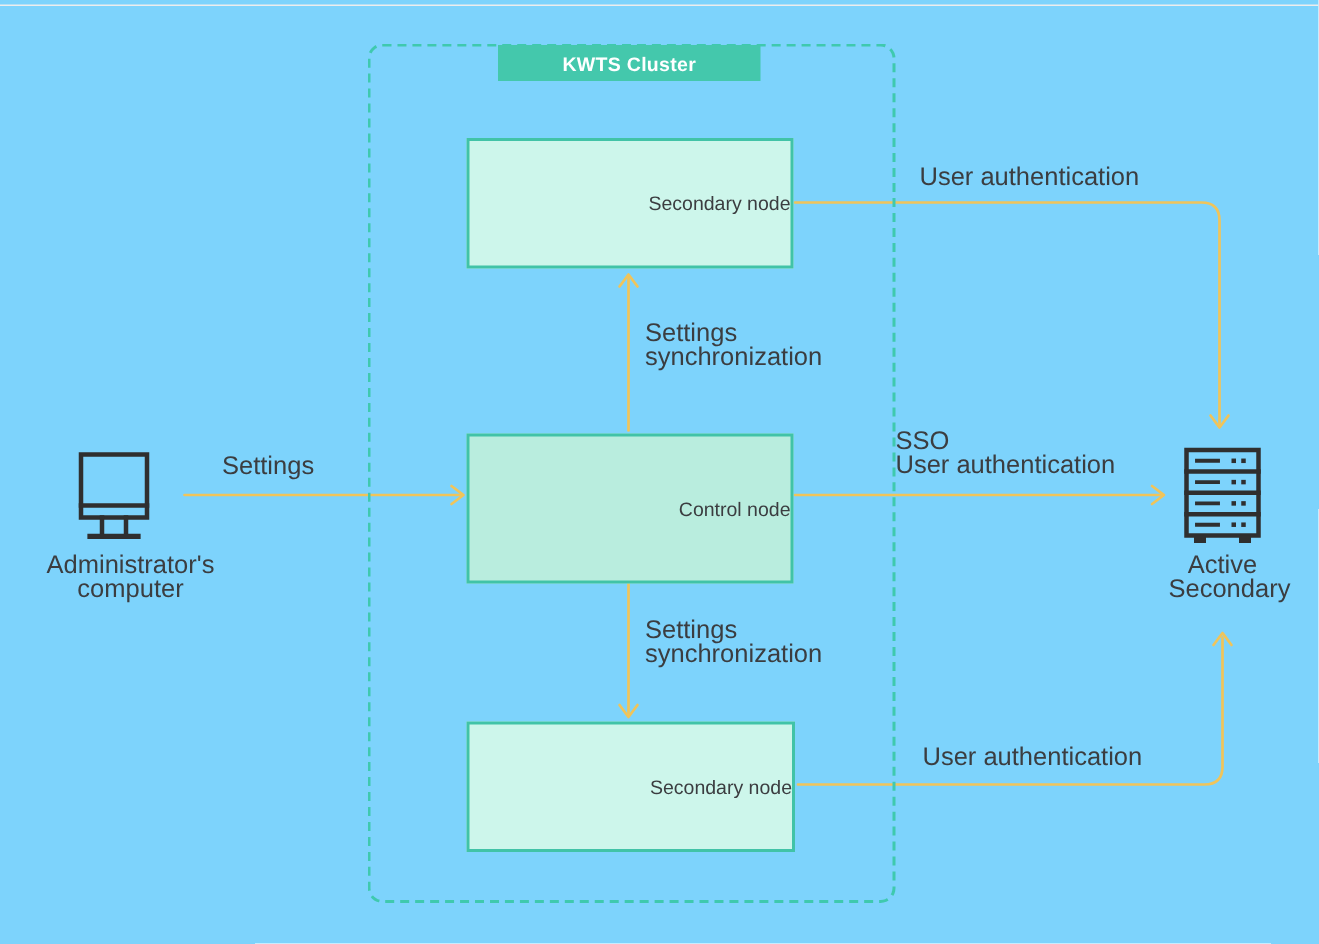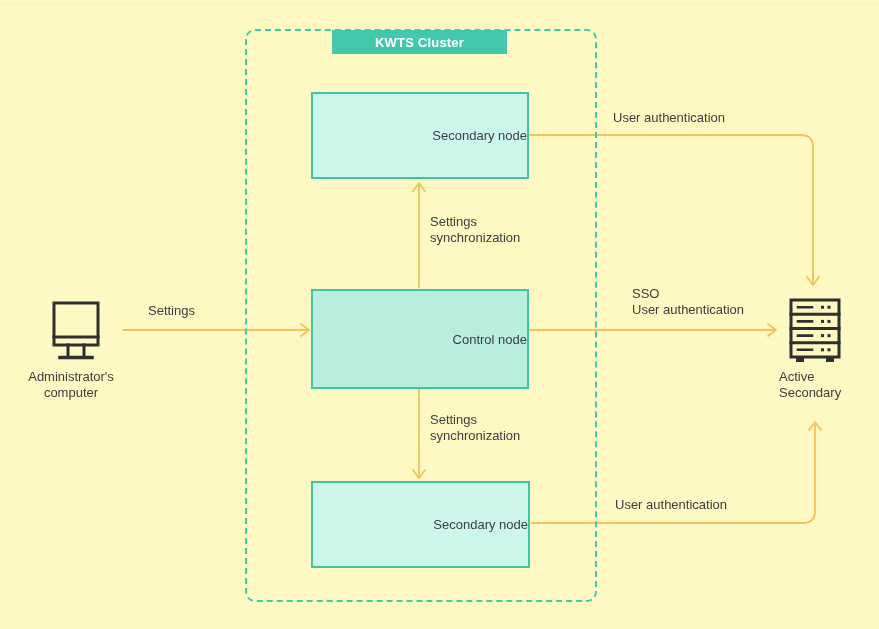--- a/index.html
+++ b/index.html
@@ -1,17 +1,17 @@
 <!DOCTYPE html>
 <html><head>
 <meta charset="utf-8">
 <style>
   html,body{margin:0;padding:0;background:#ffffff;}
   .stage{
-    position:relative;width:879px;height:629px;overflow:hidden;background:#fef9c3;
+    position:relative;width:879px;height:629px;overflow:hidden;background:#7dd3fc;
     font-family:"Liberation Sans", sans-serif;color:#3b3d40;
   }
   .top-line{position:absolute;left:0;top:3px;width:879px;height:1px;background:#ededed;}
   .connectors{position:absolute;left:0;top:0;z-index:1;}
   .cluster{
     position:absolute;left:245px;top:29px;width:352px;height:573px;
     border:2px dashed #3fc9ae;border-radius:10px;box-sizing:border-box;z-index:2;
   }
   .cluster-label{
     position:absolute;left:332px;top:30px;width:175px;height:24px;z-index:3;
@@ -19,30 +19,30 @@
     display:flex;align-items:center;justify-content:center;
   }
   .node{
     position:absolute;box-sizing:border-box;z-index:3;
     border:2px solid #41c3a7;display:flex;align-items:center;justify-content:flex-end;
     font-size:13px;color:#3b3d40;
   }
   .node-secondary-top{left:311px;top:92px;width:218px;height:87px;background:#cdf6eb;}
   .node-control{left:311px;top:289px;width:218px;height:100px;background:#b9edde;}
   .node-secondary-bottom{left:311px;top:481px;width:219px;height:87px;background:#cdf6eb;}
-  .lbl{position:absolute;z-index:3;font-size:13px;line-height:16px;color:#3b3d40;white-space:nowrap;}
+  .lbl{position:absolute;z-index:3;font-size:17px;line-height:16px;color:#3b3d40;white-space:nowrap;}
   .lbl span{display:block;}
   .lbl-settings{left:148px;top:303px;}
   .lbl-sync-top{left:430px;top:214px;}
   .lbl-sync-bottom{left:430px;top:412px;}
-  .lbl-sso{left:632px;top:286px;}
+  .lbl-sso{left:597px;top:286px;}
   .lbl-ua-top{left:613px;top:110px;}
   .lbl-ua-bottom{left:615px;top:497px;}
-  .lbl-admin{left:6px;top:369px;width:130px;text-align:center;white-space:normal;}
-  .lbl-ad{left:779px;top:369px;width:72px;white-space:normal;}
+  .lbl-admin{left:22px;top:369px;width:130px;text-align:center;white-space:normal;}
+  .lbl-ad{left:779px;top:369px;width:72px;text-align:center;white-space:normal;}
   .icon-svg{position:absolute;z-index:3;}
   .icon-computer{left:40px;top:299px;}
   .icon-server{left:786px;top:296px;}
 </style>
 </head>
 <body>
 
 <div class="stage">
 
   <div class="top-line"></div>

